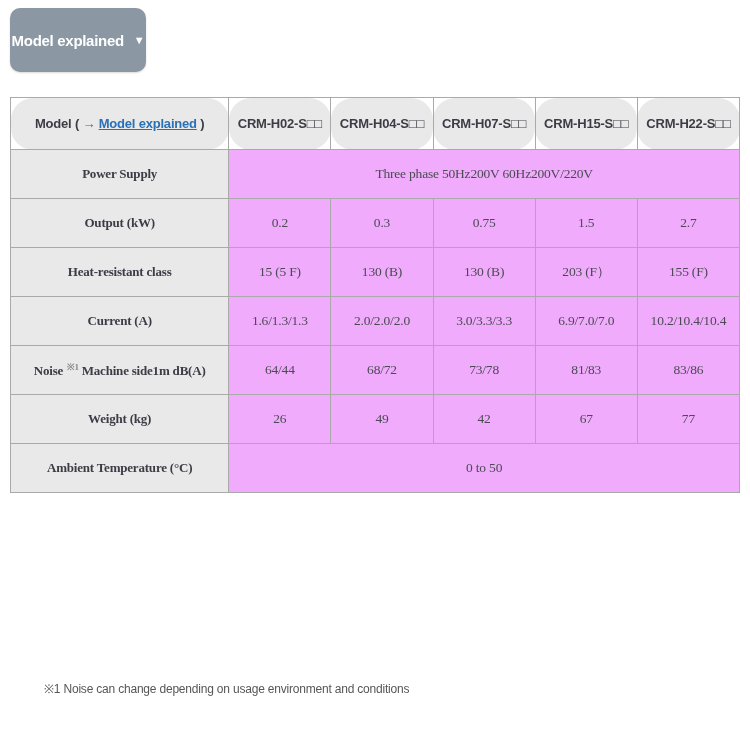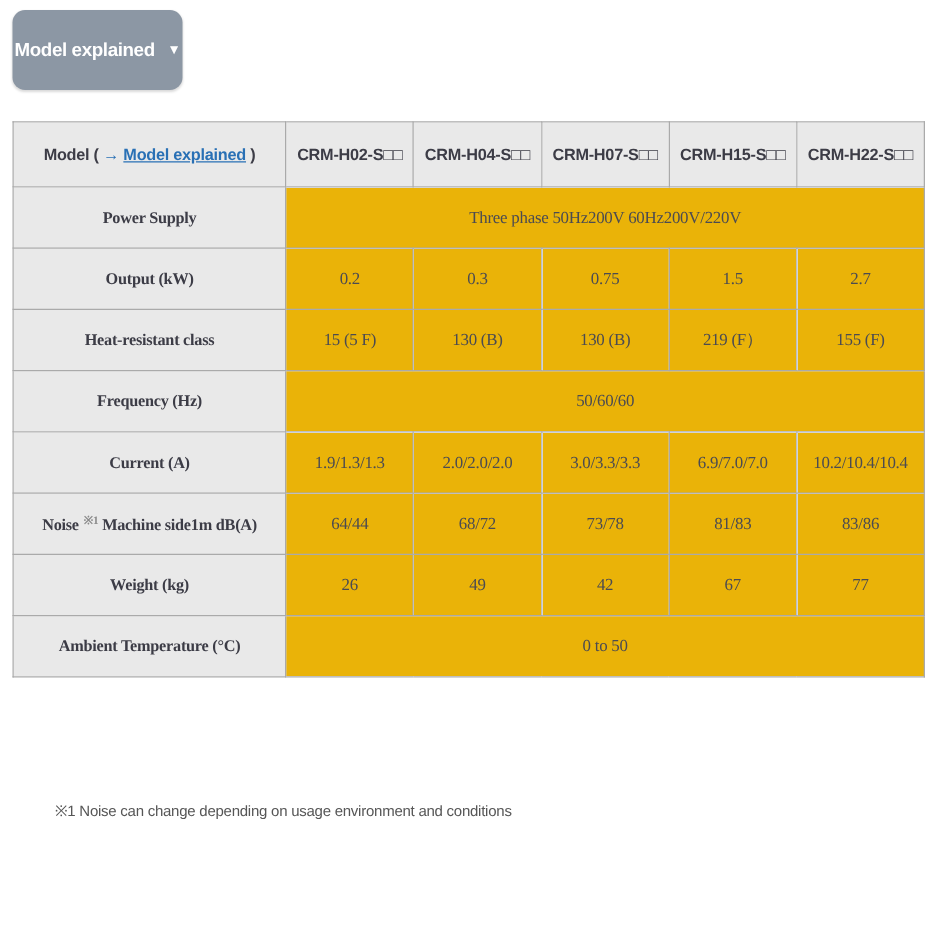--- a/index.html
+++ b/index.html
@@ -36,31 +36,31 @@
     border: 1px solid #8f8f8f;
     font-size: 13px;
     letter-spacing: -0.2px;
   }
   table.spec td, table.spec th {
     border: 1px solid #aaaaaa;
     text-align: center; vertical-align: middle;
     padding: 2px 4px;
     overflow: hidden;
   }
-  table.spec th { height: 52px; background: #e9e9e9; font-weight: bold; color: #3c3c46; }
+  table.spec th { height: 52px; background: #e9e9e9; font-weight: bold; color: #3c3c46; border-radius: 22px; }
   table.spec td { height: 49px; font-family: Liberation Serif, serif; }
   td.lbl { background: #e9e9e9; font-weight: bold; color: #3c3c46; }
-  td.val, td.merged { background: #eab308; color: #4b4b52; font-size: 13.5px; }
+  td.val, td.merged { background: #f0abfc; color: #4b4b52; font-size: 13.5px; }
   .model-link { color: #2970b5; font-weight: bold; text-decoration: underline; cursor: pointer; }
   .model-arrow { color: #2970b5; font-weight: bold; }
   sup.note-ref { color: #8a8a8a; font-size: 9px; font-weight: bold; vertical-align: super; margin: 0 3px 0 4px; }
 
   
   .footnote {
-    position: absolute; left: 44px; top: 640px;
+    position: absolute; left: 44px; top: 680px;
     font-size: 12px; color: #565656; letter-spacing: -0.2px;
   }
 </style>
 </head>
 <body>
 
 <div class="page">
 
   <button class="dropdown-btn">
     <span>Model explained</span>
@@ -103,32 +103,28 @@
       <td class="val">0.75</td>
       <td class="val">1.5</td>
       <td class="val">2.7</td>
     </tr>
 
     <tr>
       <td class="lbl">Heat-resistant class</td>
       <td class="val">15 (5 F)</td>
       <td class="val">130 (B)</td>
       <td class="val">130 (B)</td>
-      <td class="val">219 (F）</td>
+      <td class="val">203 (F）</td>
       <td class="val">155 (F)</td>
     </tr>
 
-    <tr>
-      <td class="lbl">Frequency (Hz)</td>
-      <td class="merged" colspan="5">50/60/60</td>
-    </tr>
 
     <tr>
       <td class="lbl">Current (A)</td>
-      <td class="val">1.9/1.3/1.3</td>
+      <td class="val">1.6/1.3/1.3</td>
       <td class="val">2.0/2.0/2.0</td>
       <td class="val">3.0/3.3/3.3</td>
       <td class="val">6.9/7.0/7.0</td>
       <td class="val">10.2/10.4/10.4</td>
     </tr>
 
     <tr>
       <td class="lbl">
         <span>Noise</span><sup class="note-ref">※1</sup><span>Machine side1m dB(A)</span>
       </td>

